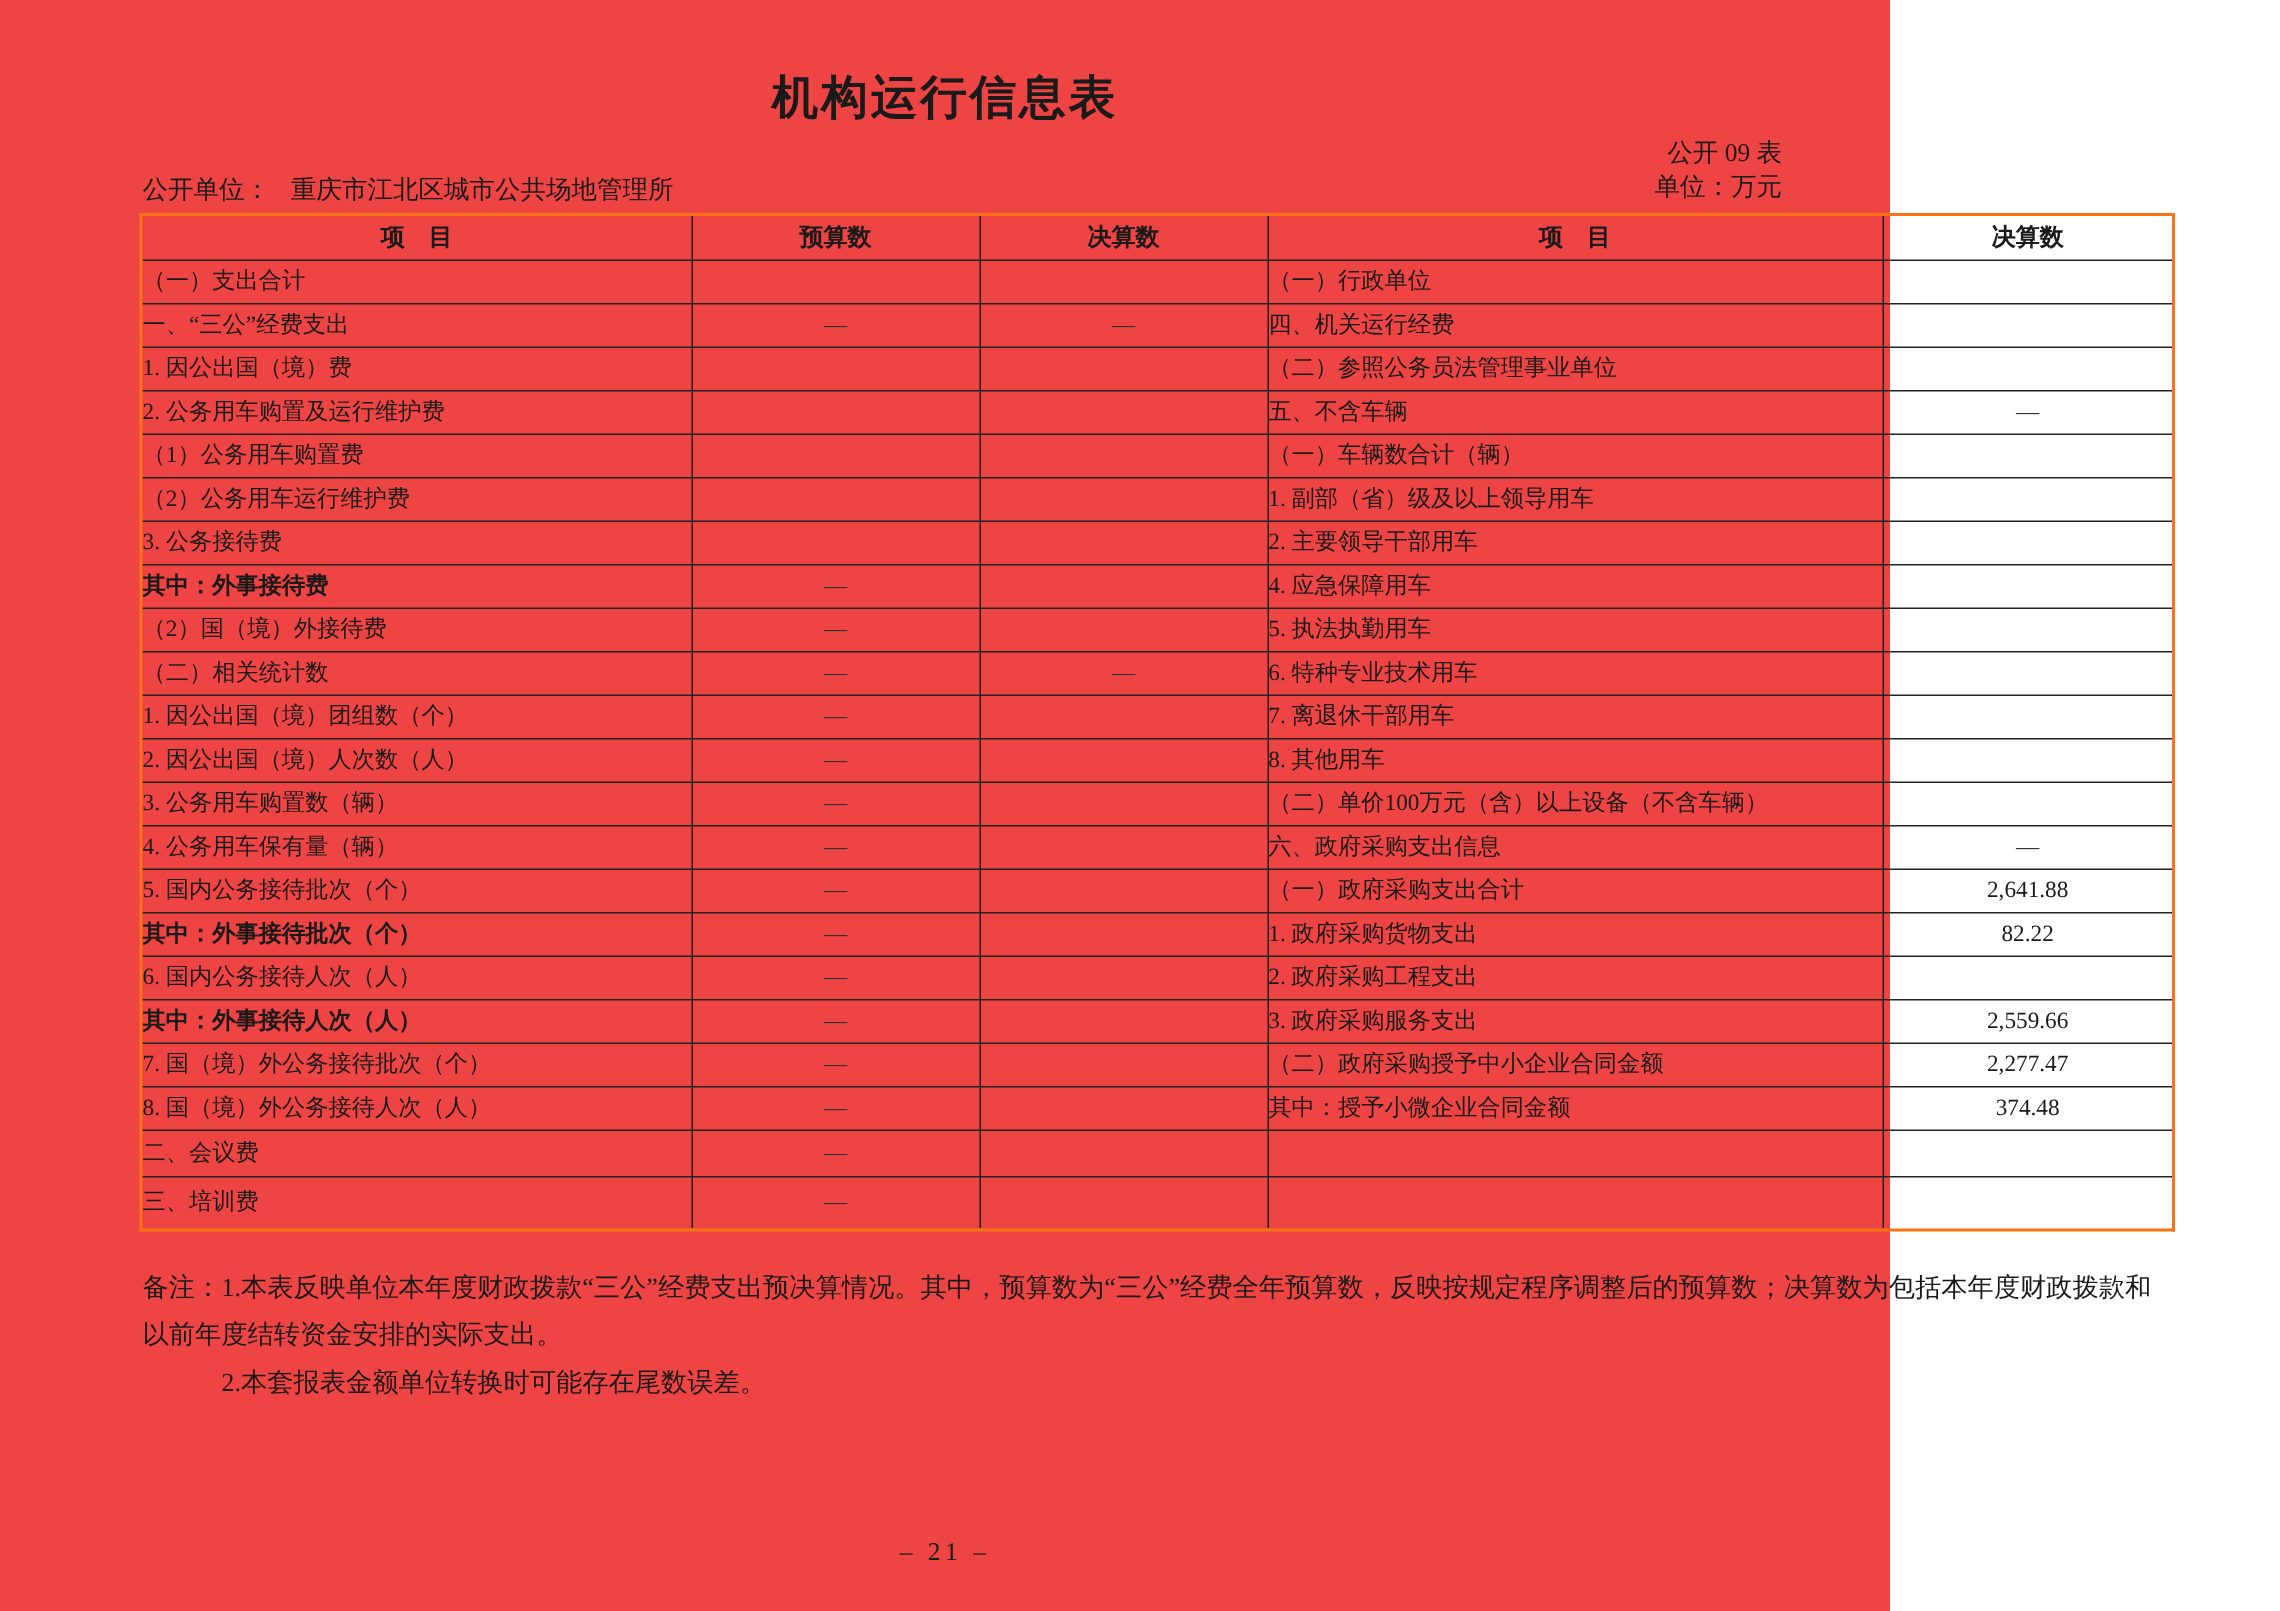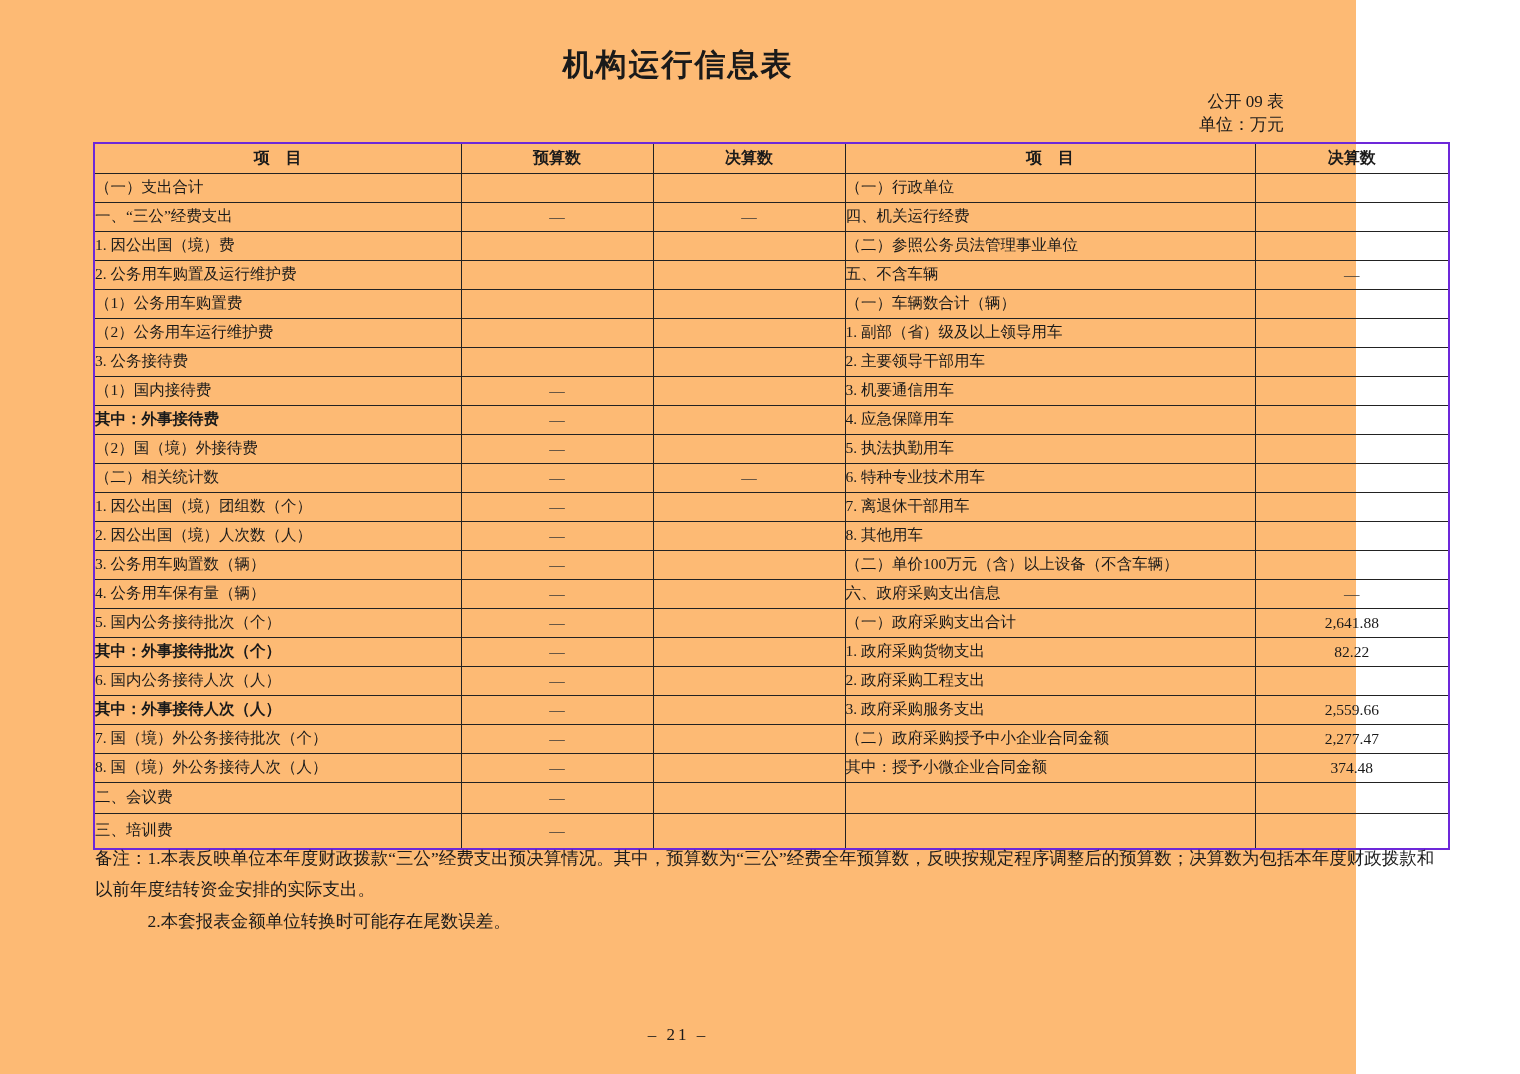--- a/index.html
+++ b/index.html
@@ -1,21 +1,21 @@
 <!DOCTYPE html>
 <html><head>
 <meta charset="utf-8">
 <style>
   * { box-sizing: border-box; }
   html, body { margin: 0; padding: 0; background: #ffffff; }
   .page {
     position: relative;
-    width: 1356px;
+    width: 1260px;
     height: 1074px;
-    background: #fdba74;
+    background: #ef4444;
     color: #1a1a1a;
     font-family: "Liberation Serif", "DejaVu Serif", serif;
   }
   .title {
     position: absolute;
     top: 44px; left: 0; right: 0;
     text-align: center;
     font-size: 31px;
     font-weight: 700;
     letter-spacing: 2px;
@@ -35,21 +35,21 @@
     position: absolute;
     top: 113px; right: 72px;
     font-size: 17px;
   }
   table.main {
     position: absolute;
     top: 142px; left: 93px;
     width: 1355px;
     border-collapse: collapse;
     table-layout: fixed;
-    border: 2px solid #6d28d9;
+    border: 2px solid #f97316;
   }
   table.main th, table.main td {
     border: 1px solid #222;
     overflow: hidden;
     white-space: nowrap;
     padding: 0;
     vertical-align: middle;
   }
   table.main th {
     height: 30px;
@@ -89,20 +89,23 @@
 </style>
 </head>
 <body>
 
 <div class="page">
 
   <div class="title">机构运行信息表</div>
 
   <div class="form-code">公开 09 表</div>
 
+  <div class="unit-line">
+    <span>公开单位：</span><span class="unit-name">重庆市江北区城市公共场地管理所</span>
+  </div>
 
   <div class="unit-measure">单位：万元</div>
 
   <table class="main">
     <colgroup>
       <col style="width:367px">
       <col style="width:192px">
       <col style="width:192px">
       <col style="width:410px">
       <col style="width:194px">
@@ -160,27 +163,20 @@
           <td class="num"></td>
         </tr>
         <tr>
           <td class="item ind2">3. 公务接待费</td>
           <td class="c"></td>
           <td class="c"></td>
           <td class="item ind2">2. 主要领导干部用车</td>
           <td class="num"></td>
         </tr>
         <tr>
-          <td class="item ind3">（1）国内接待费</td>
-          <td class="c">—</td>
-          <td class="c"></td>
-          <td class="item ind2">3. 机要通信用车</td>
-          <td class="num"></td>
-        </tr>
-        <tr>
           <td class="item ind4">其中：外事接待费</td>
           <td class="c">—</td>
           <td class="c"></td>
           <td class="item ind2">4. 应急保障用车</td>
           <td class="num"></td>
         </tr>
         <tr>
           <td class="item ind3">（2）国（境）外接待费</td>
           <td class="c">—</td>
           <td class="c"></td>

